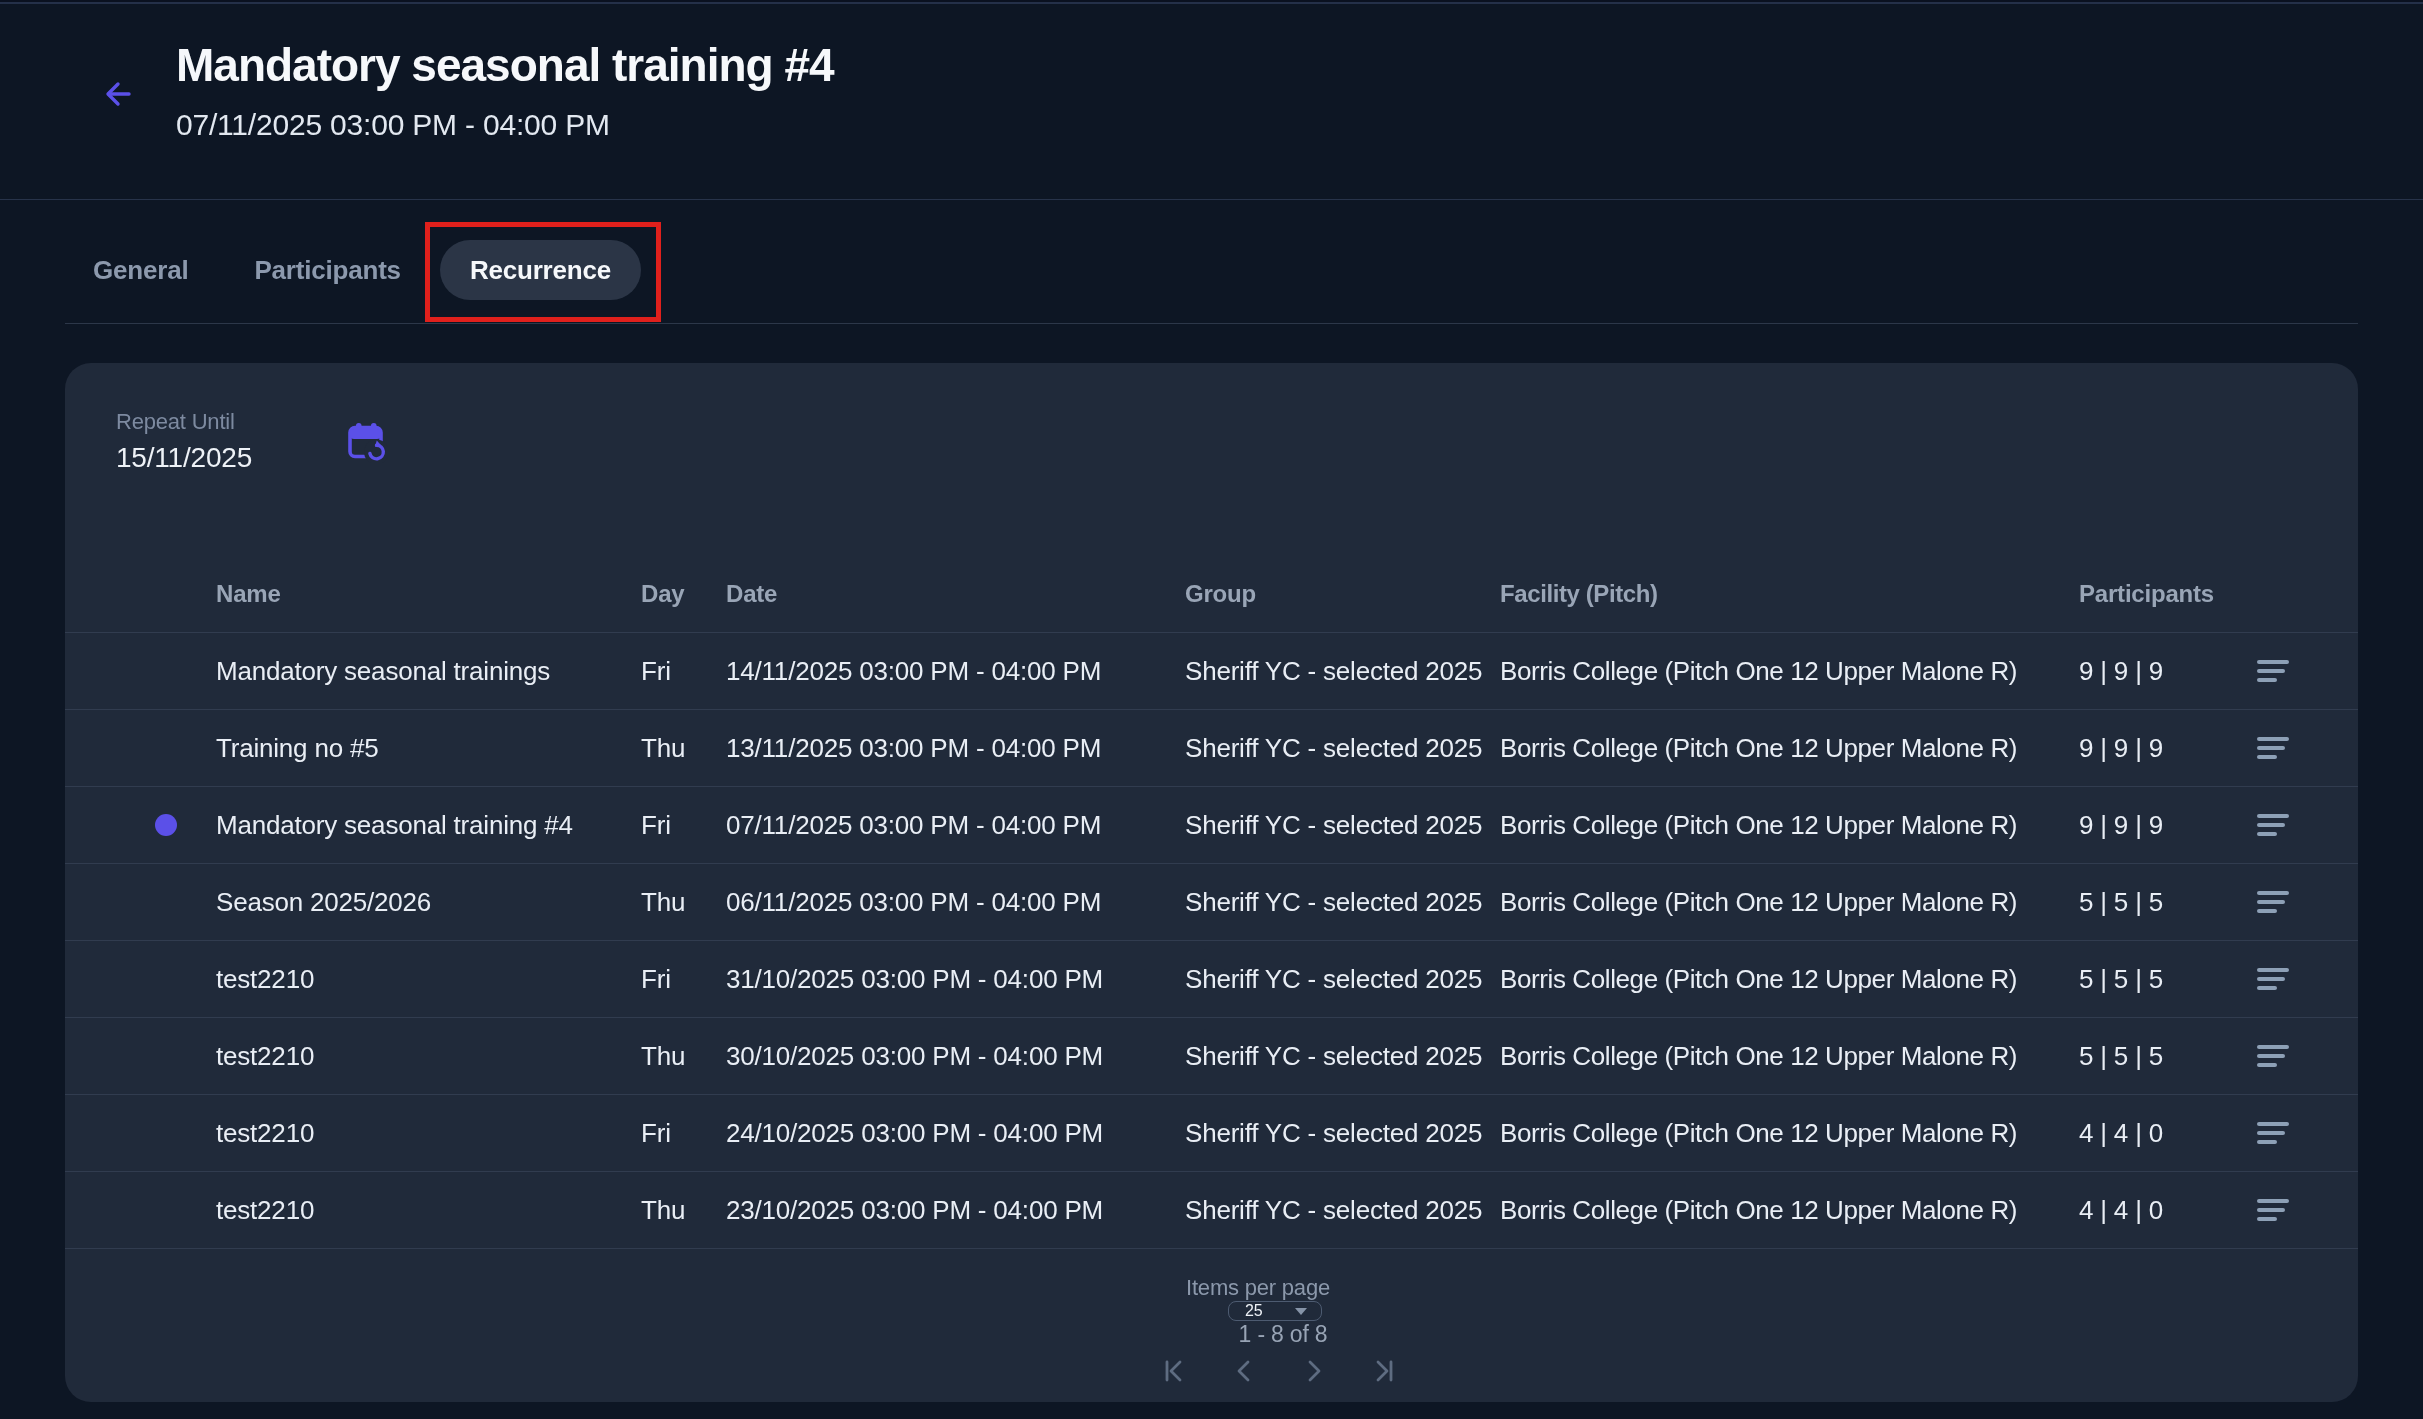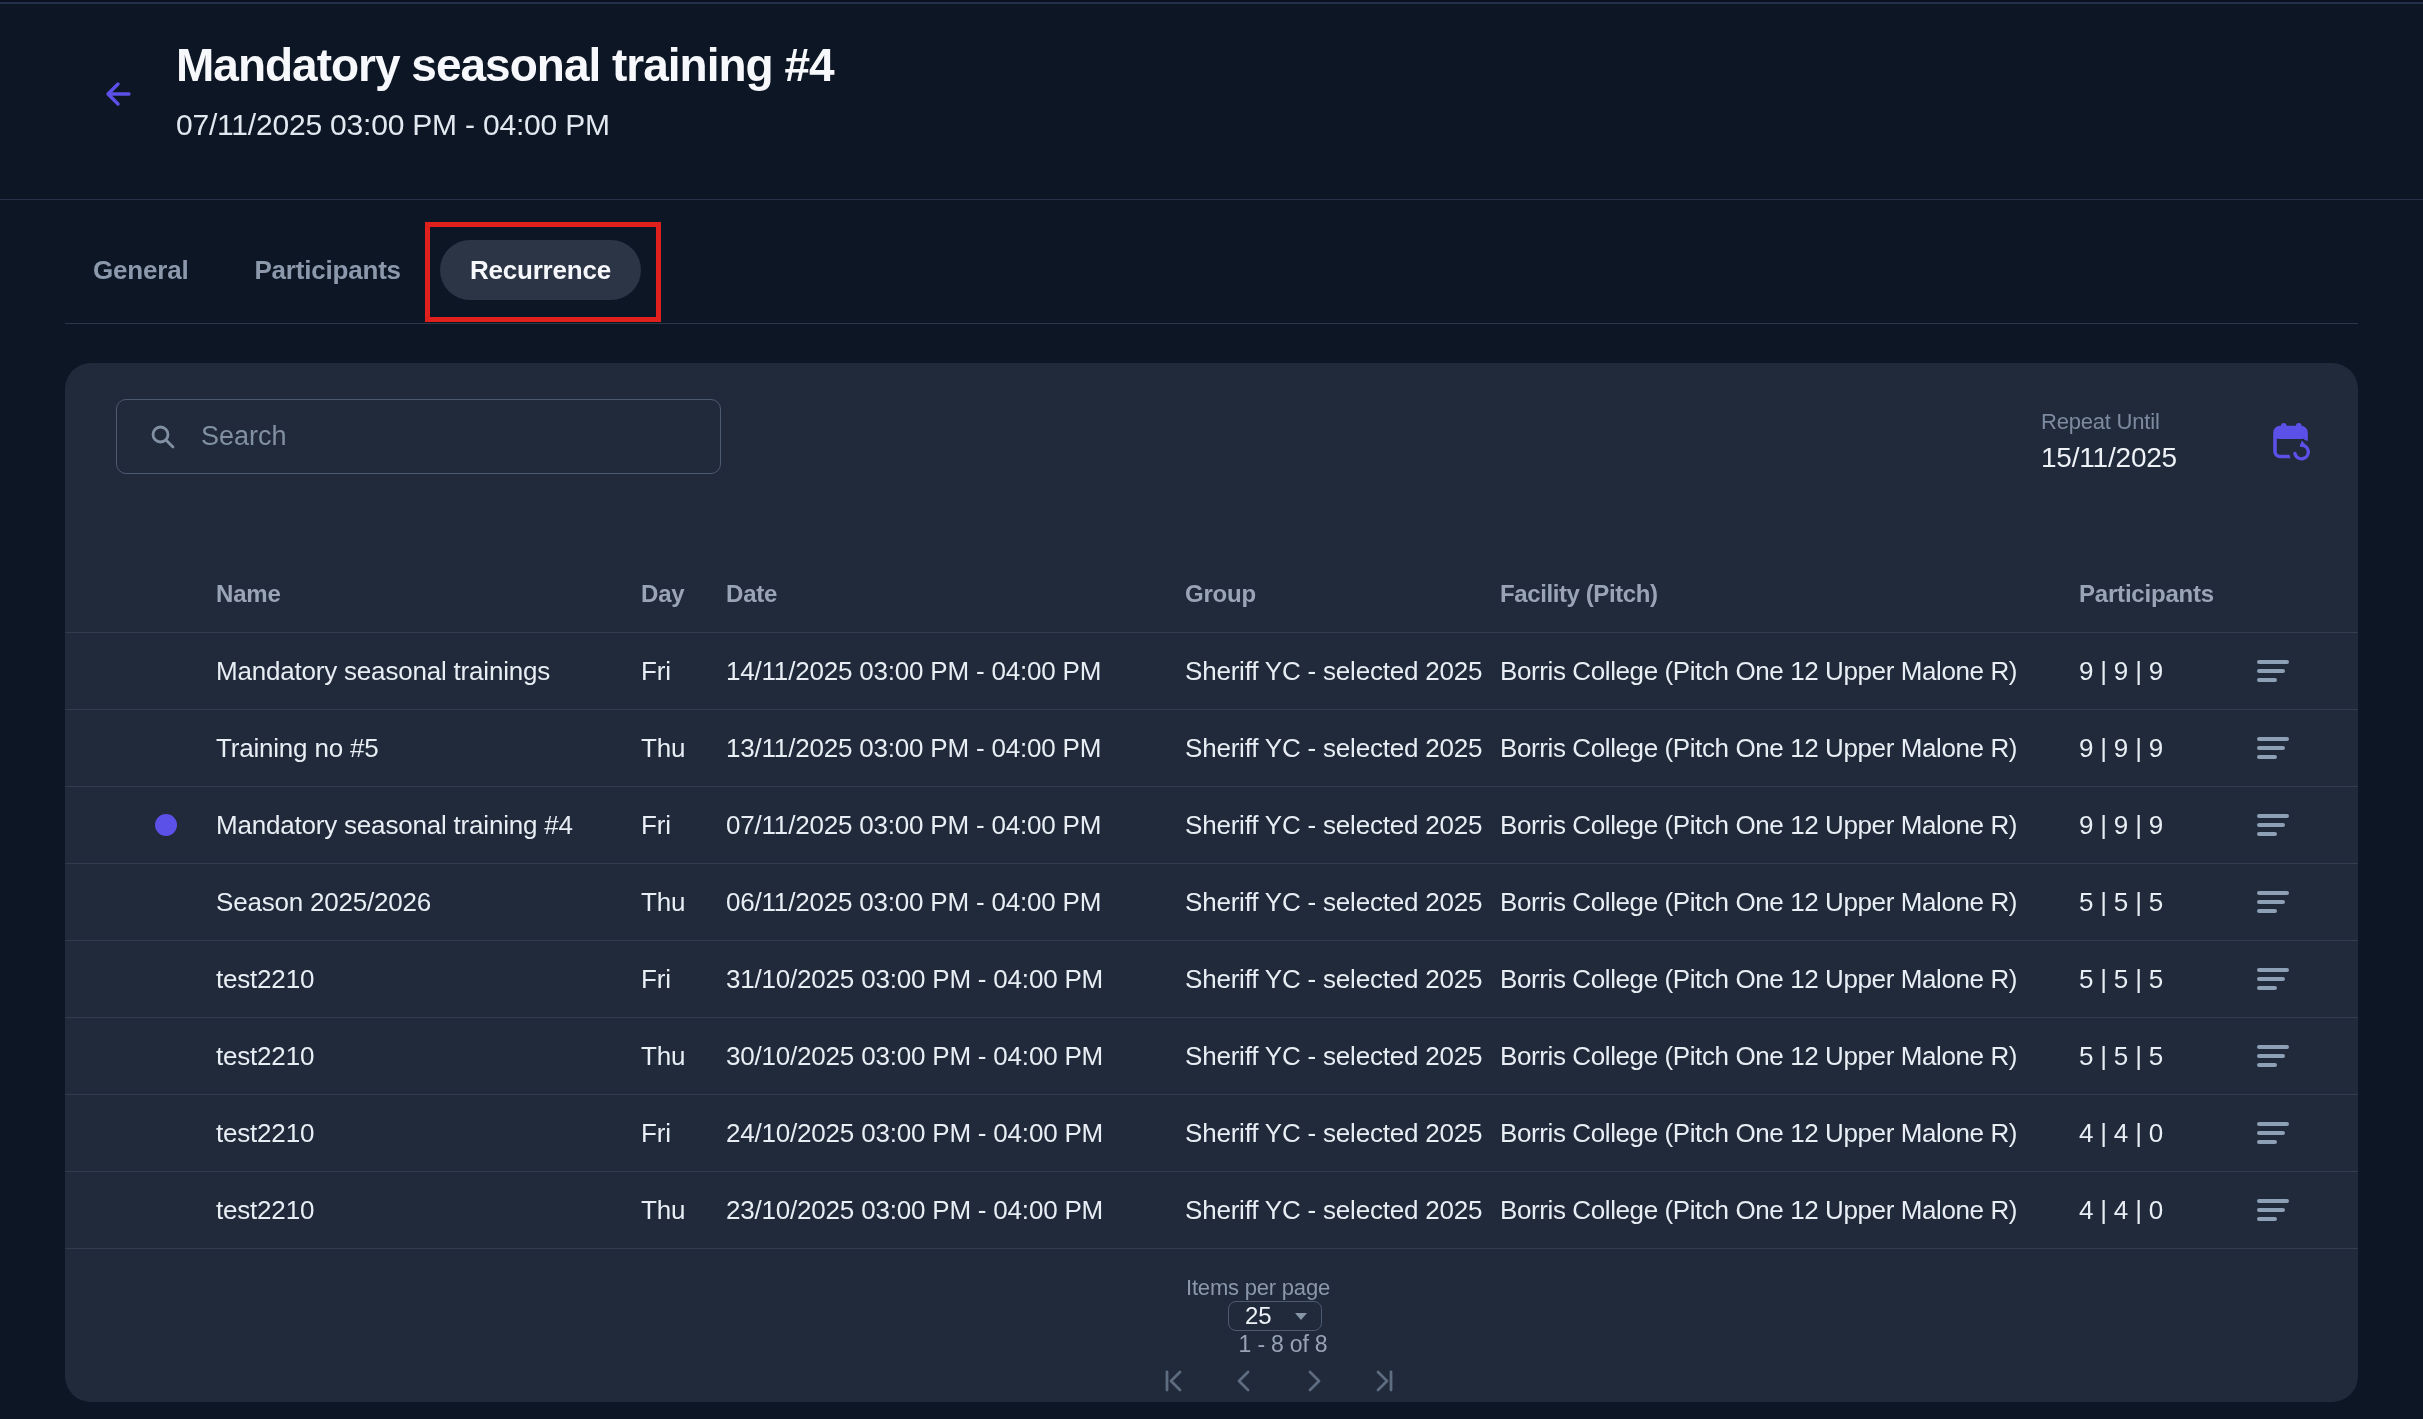--- a/index.html
+++ b/index.html
@@ -77,21 +77,21 @@
   .bars i:nth-child(3){ width:20px; margin-bottom:0; }
 
   
   .pager { display:flex; align-items:center; padding-left:93px; margin-top:26px; height:58px;flex-direction:column; }
   .pager-label { font-size:22px; color:#8b98ab; }
   .pagesize {
     margin-left:34px; width:94px; height:46px; border:1.5px solid #4d5b71; border-radius:8px;
     display:flex; align-items:center; justify-content:space-between; padding:0 13px 0 16px;
     cursor:pointer;
   }
-  .pagesize span { font-size:24px; color:#eef2f7; }
+  .pagesize span { font-size:16px; color:#eef2f7; }
   .range { margin-left:50px; font-size:23px; color:#98a4b5; }
   .nav-buttons { margin-left:42px; display:flex; gap:24px; }
   .nav-buttons button { width:46px; height:46px; background:none; border:none; cursor:pointer;
                         display:flex; align-items:center; justify-content:center; }
 </style>
 </head>
 <body>
 
 <div class="topline"></div>
 
@@ -113,27 +113,20 @@
   <div class="tab">Participants</div>
   <div class="tab active">
     <span>Recurrence</span>
     <div class="annotation"></div>
   </div>
 </nav>
 <div class="tabs-divider"></div>
 
 <main class="card">
   <div class="card-top">
-    <div class="search">
-      <svg width="28" height="28" viewBox="0 0 28 28" fill="none" stroke="#8290a3" stroke-width="2.8" stroke-linecap="round">
-        <circle cx="11.5" cy="11.5" r="7.5"></circle>
-        <line x1="17.2" y1="17.2" x2="24" y2="24"></line>
-      </svg>
-      <input placeholder="Search" style="">
-    </div>
     <div class="repeat">
       <div class="repeat-text">
         <div class="repeat-label">Repeat Until</div>
         <div class="repeat-value">15/11/2025</div>
       </div>
       <button class="cal-btn">
         <svg width="42" height="42" viewBox="0 0 42 42">
           <g fill="#5b50e8">
             <rect x="10" y="2" width="5.5" height="10" rx="2.6"></rect>
             <rect x="25" y="2" width="5.5" height="10" rx="2.6"></rect>

